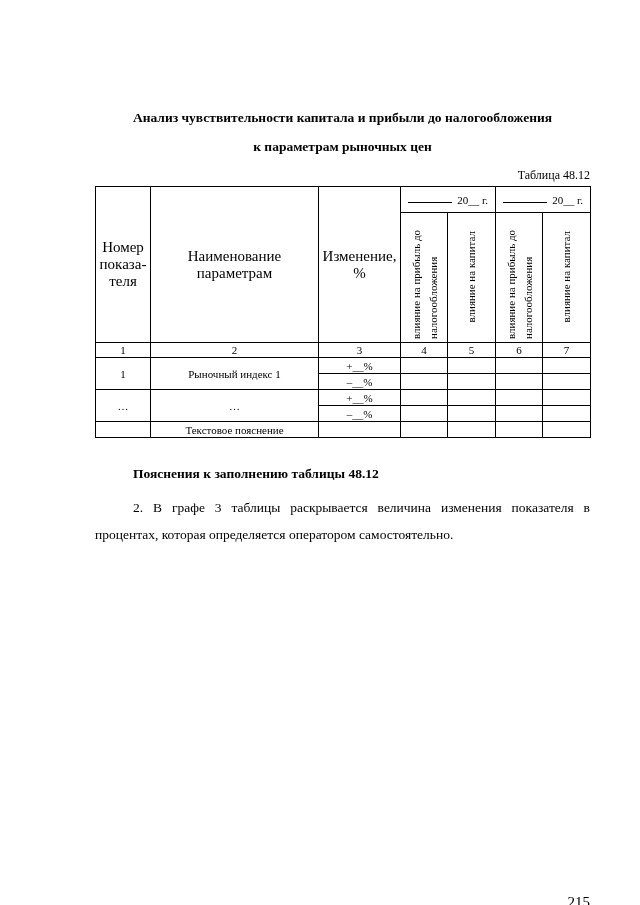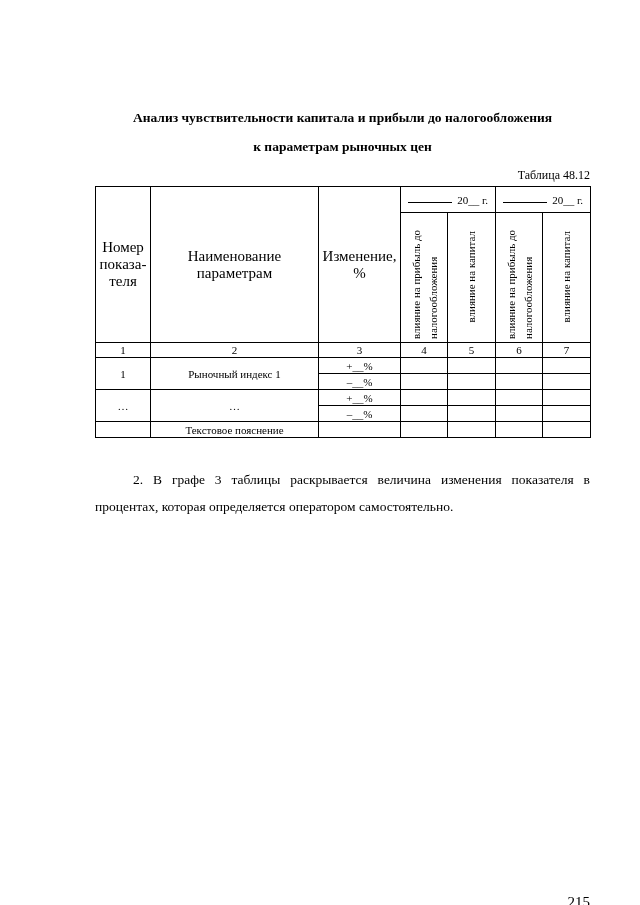--- a/index.html
+++ b/index.html
@@ -198,18 +198,19 @@
       <td></td>
       <td></td>
       <td></td>
       <td></td>
       <td></td>
     </tr>
   </tbody>
     </table>
 
   <div class="notes">
+    <p class="notes-heading">Пояснения к заполнению таблицы 48.12</p>
     <p class="note">2. В графе 3 таблицы раскрывается величина изменения показателя в процентах, которая определяется оператором самостоятельно.</p>
   </div>
 
   <div class="page-number">215</div>
 
 </div>
 
 </body></html>

